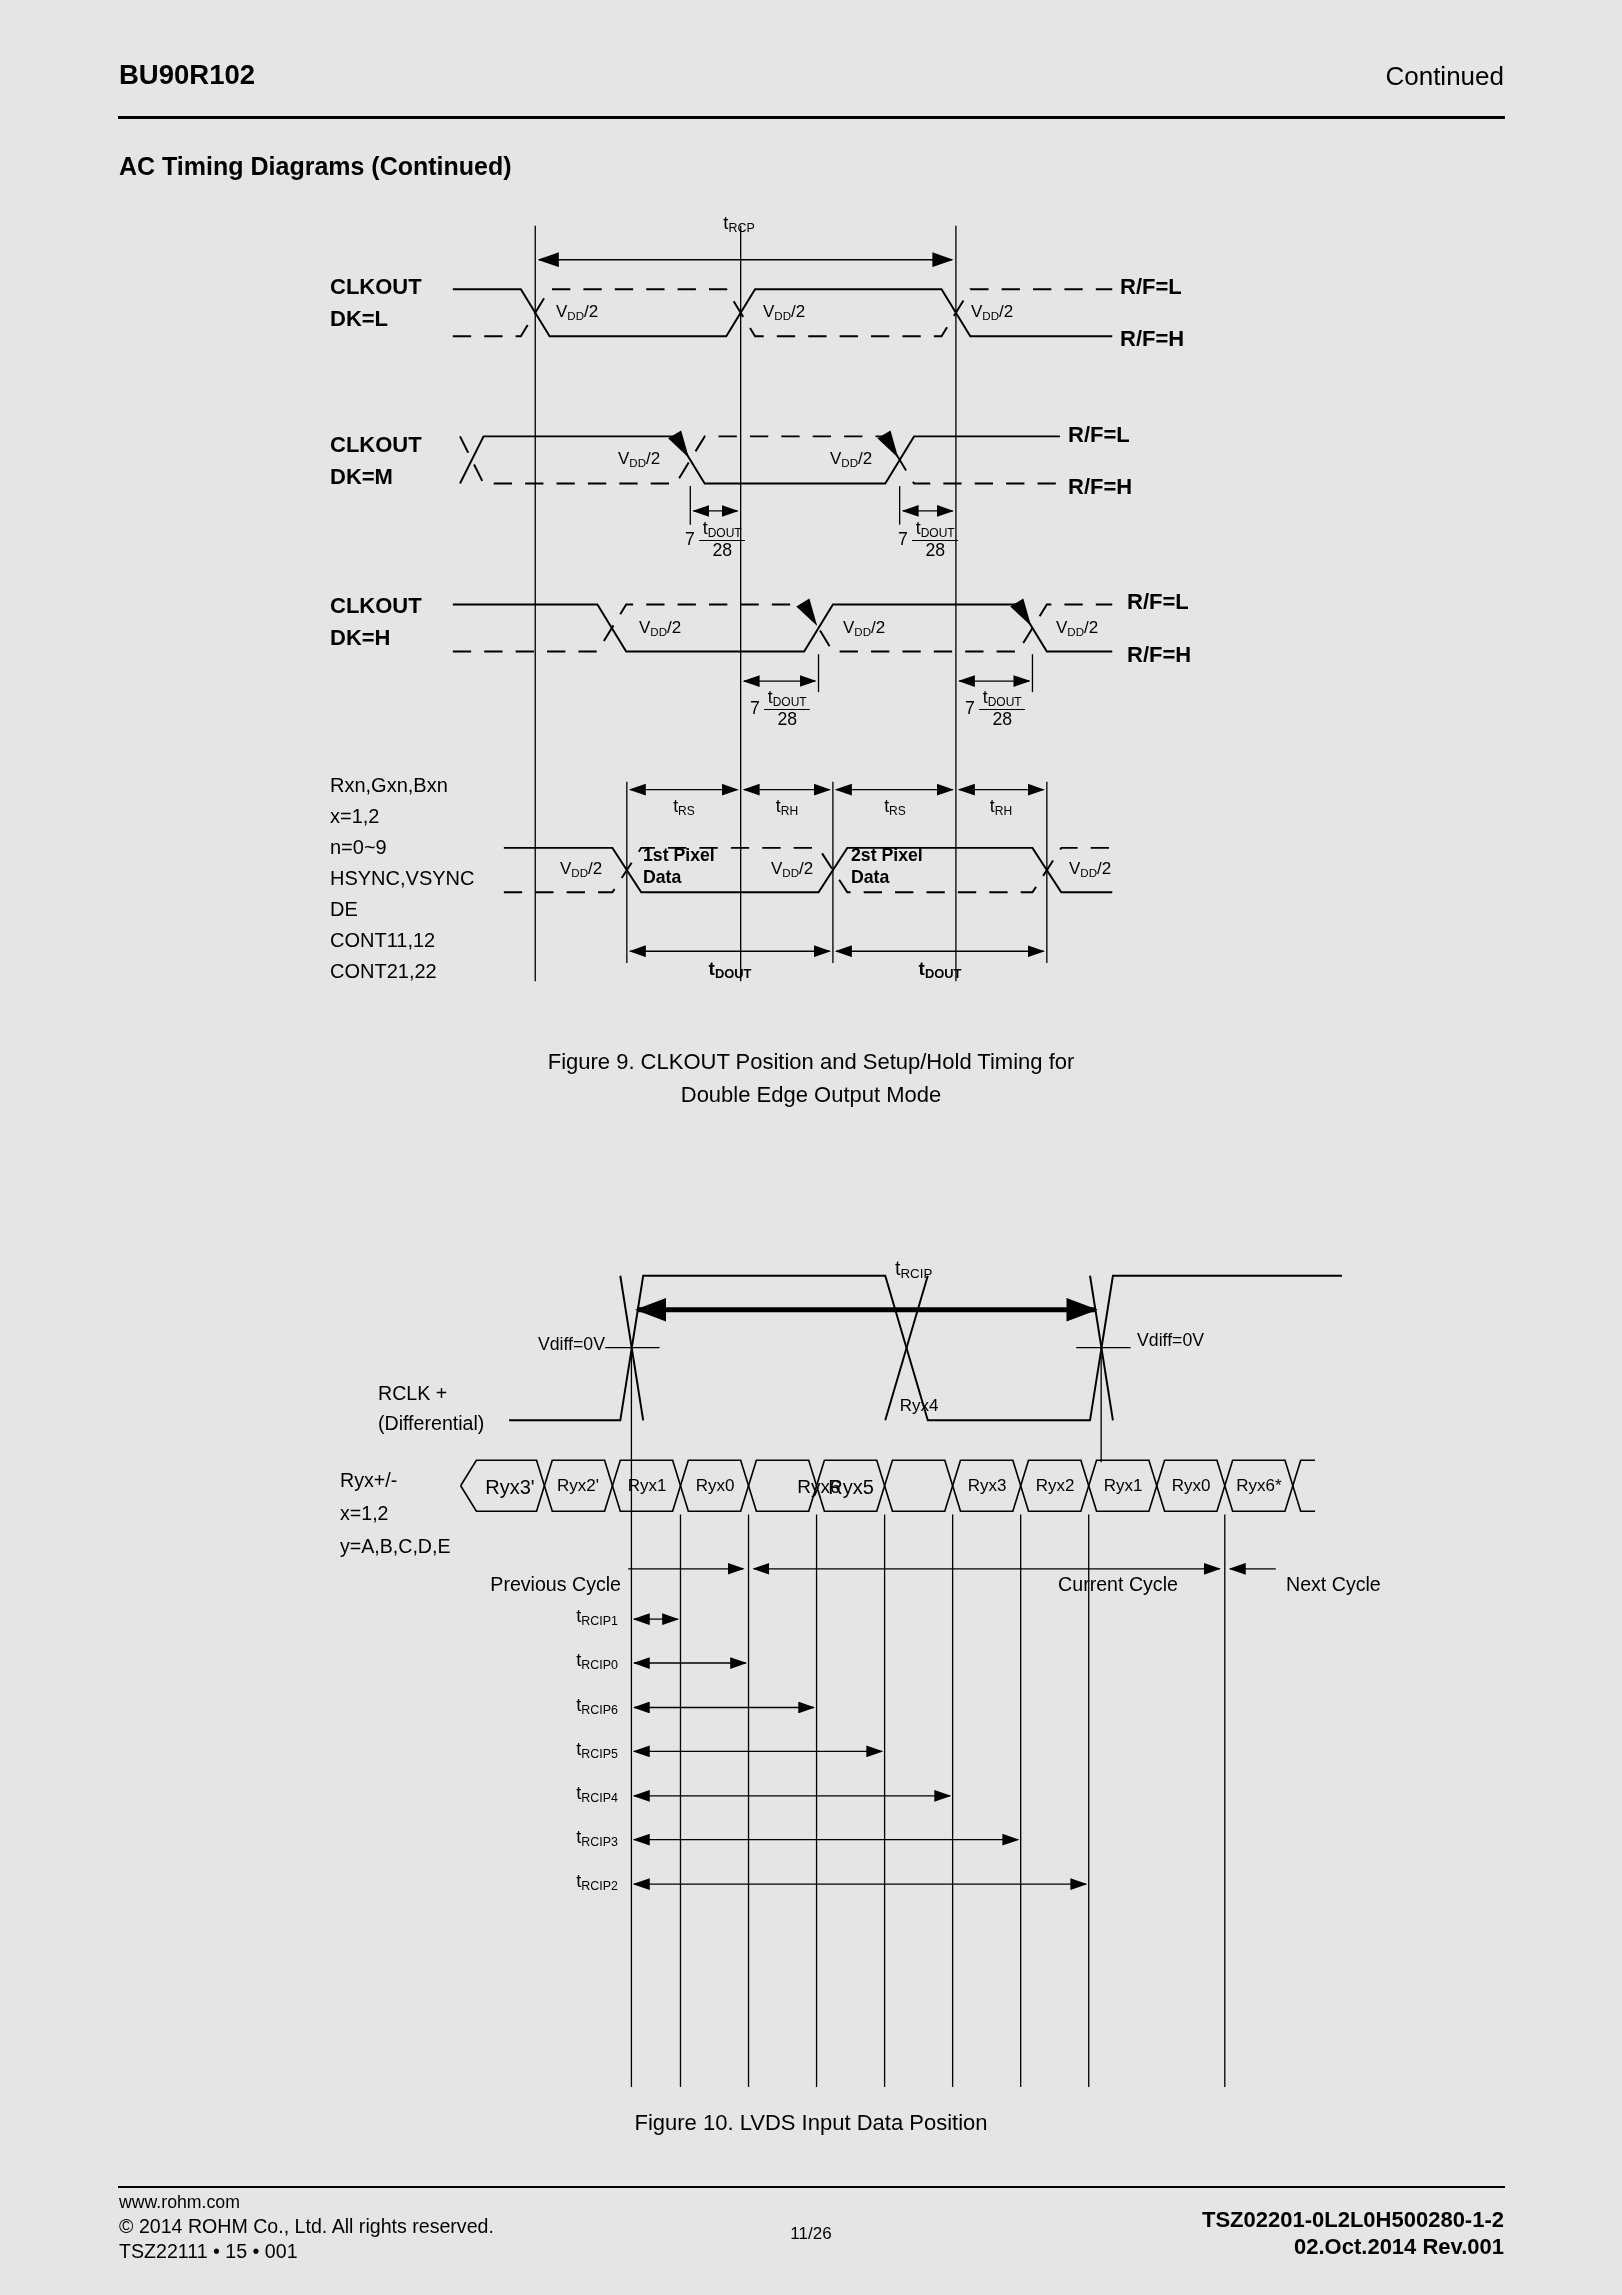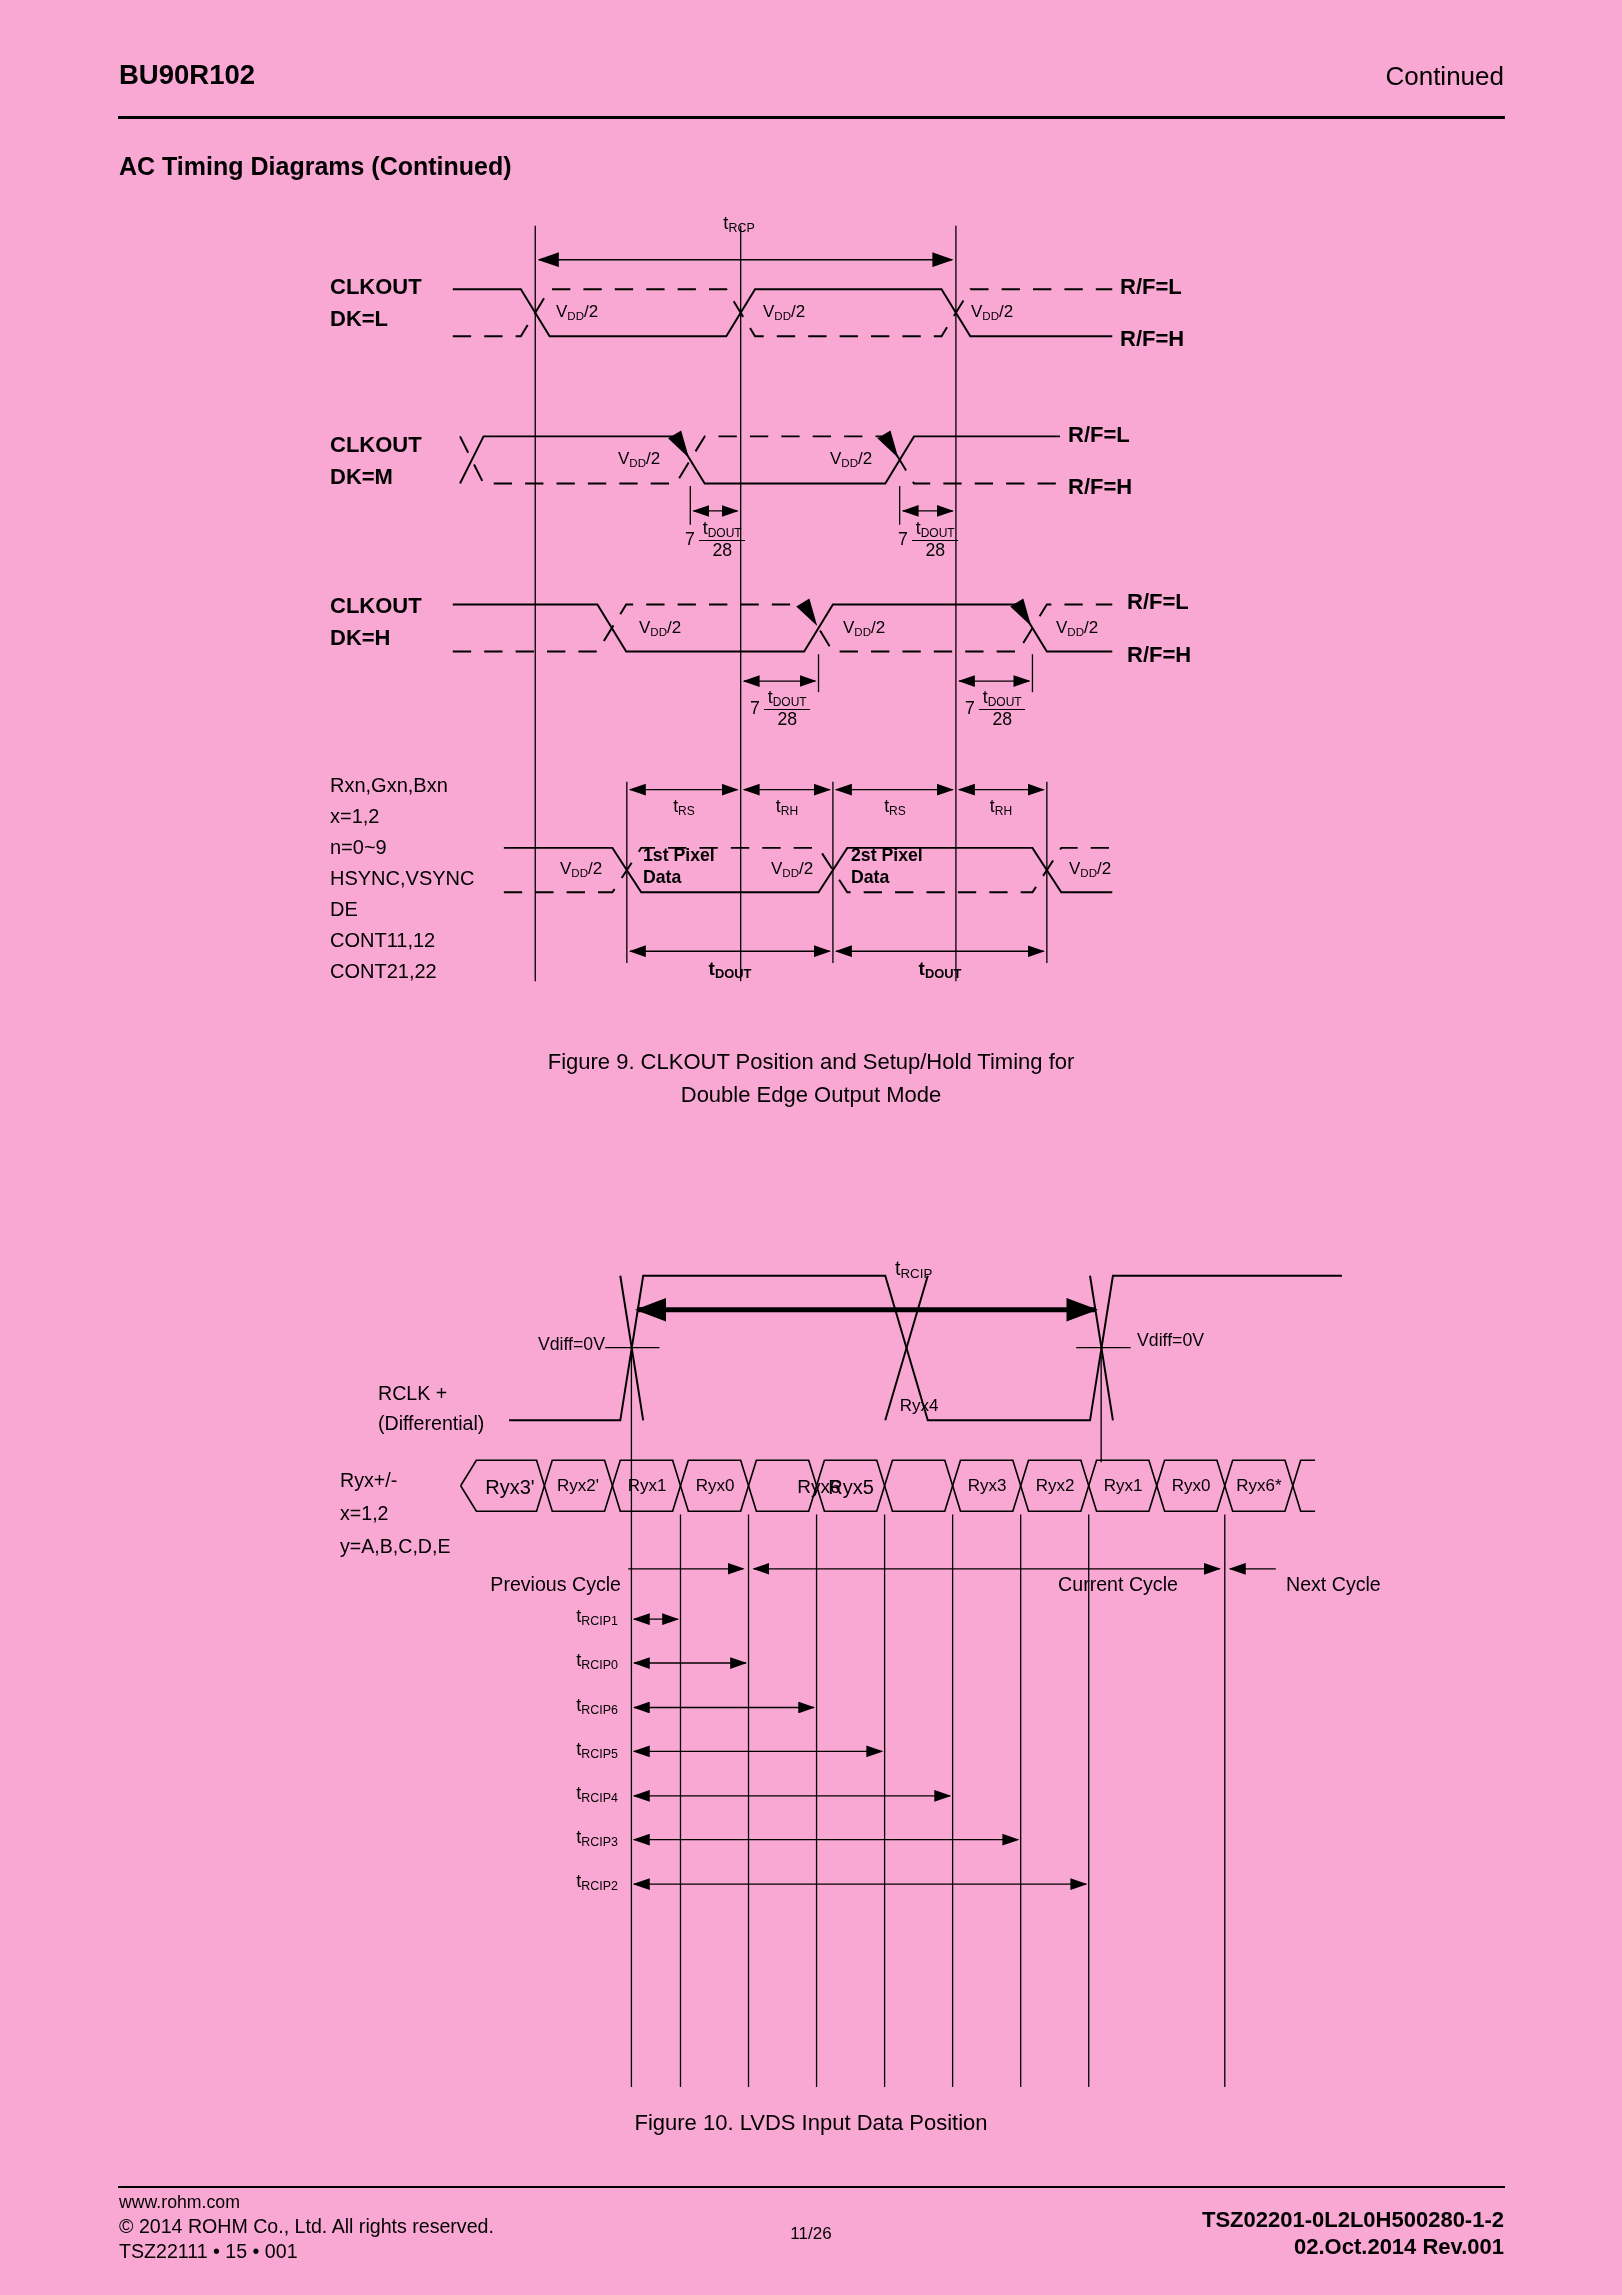--- a/index.html
+++ b/index.html
@@ -1,17 +1,17 @@
 <!DOCTYPE html>
 <html style="font-size:10.5px"><head>
 <meta charset="utf-8">
 <style>
   *{margin:0;padding:0;box-sizing:border-box}
   html,body{background:#ffffff}
-  .page{position:relative;width:1622px;height:2295px;background:#f9a8d4;
+  .page{position:relative;width:1622px;height:2295px;background:#e5e5e5;
         font-family:"Liberation Sans",sans-serif;color:#000;overflow:hidden}
   svg.art{position:absolute;left:0;top:0;z-index:1}
   .lab{position:absolute;z-index:2;white-space:nowrap;line-height:1.12}
   .b{font-weight:bold}
   .cx{transform:translateX(-50%)}
   sub{font-size:0.68em;line-height:0;vertical-align:-0.24em}
   .vdd{font-size:17px}
   .frac-lab{display:flex;align-items:center;gap:4.6px}
   .frac{display:inline-block;text-align:center}
   .fnum{display:block;border-bottom:1.3px solid #000;padding:0 3.3px 0.7px}

